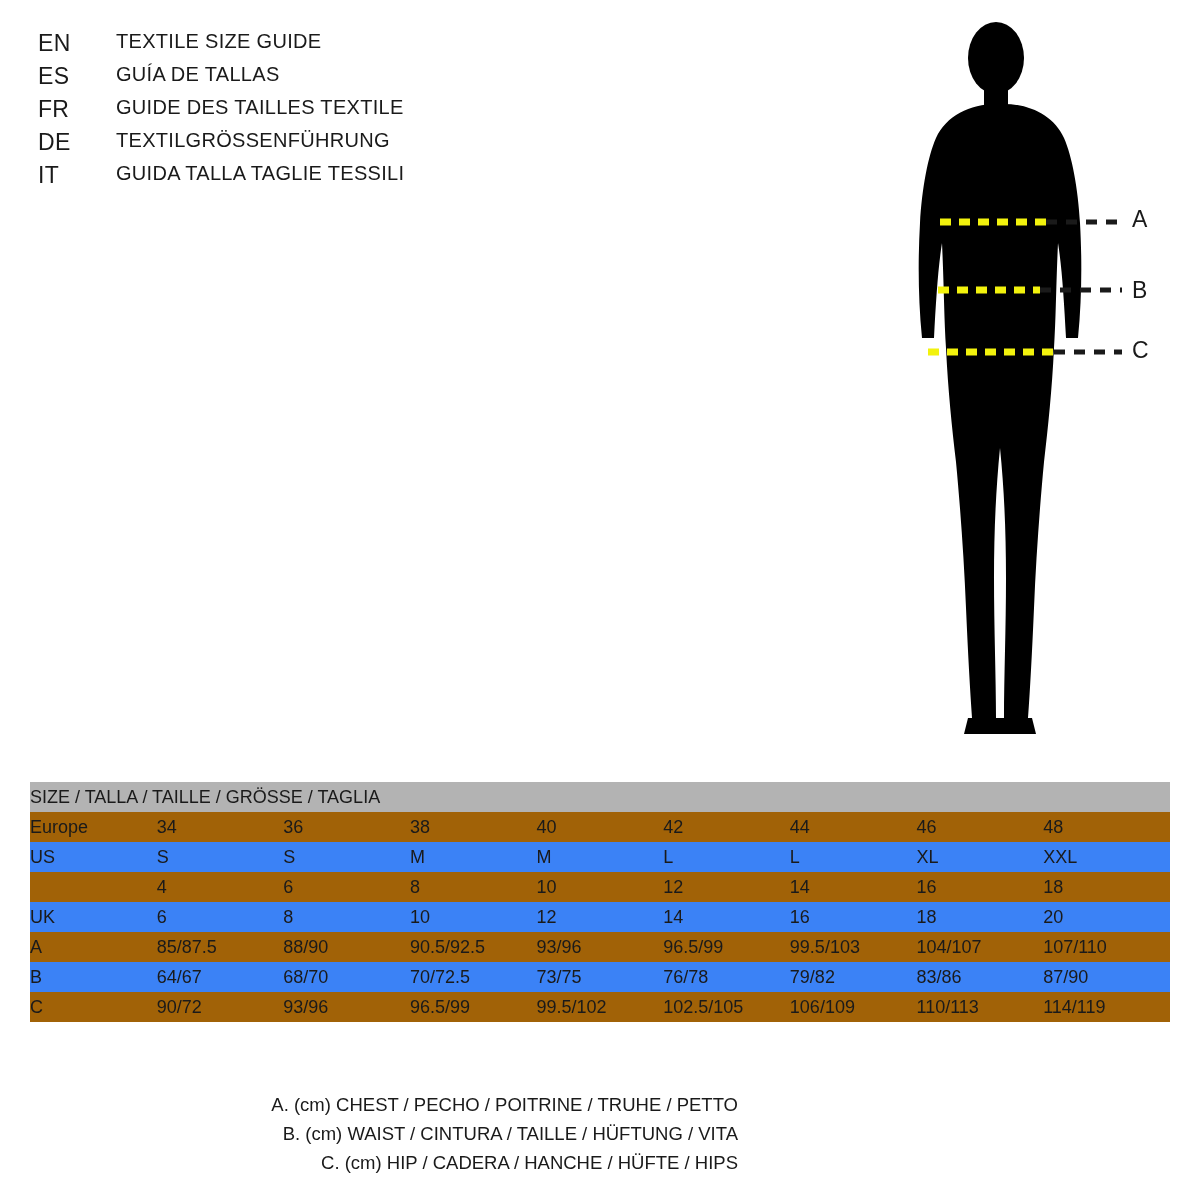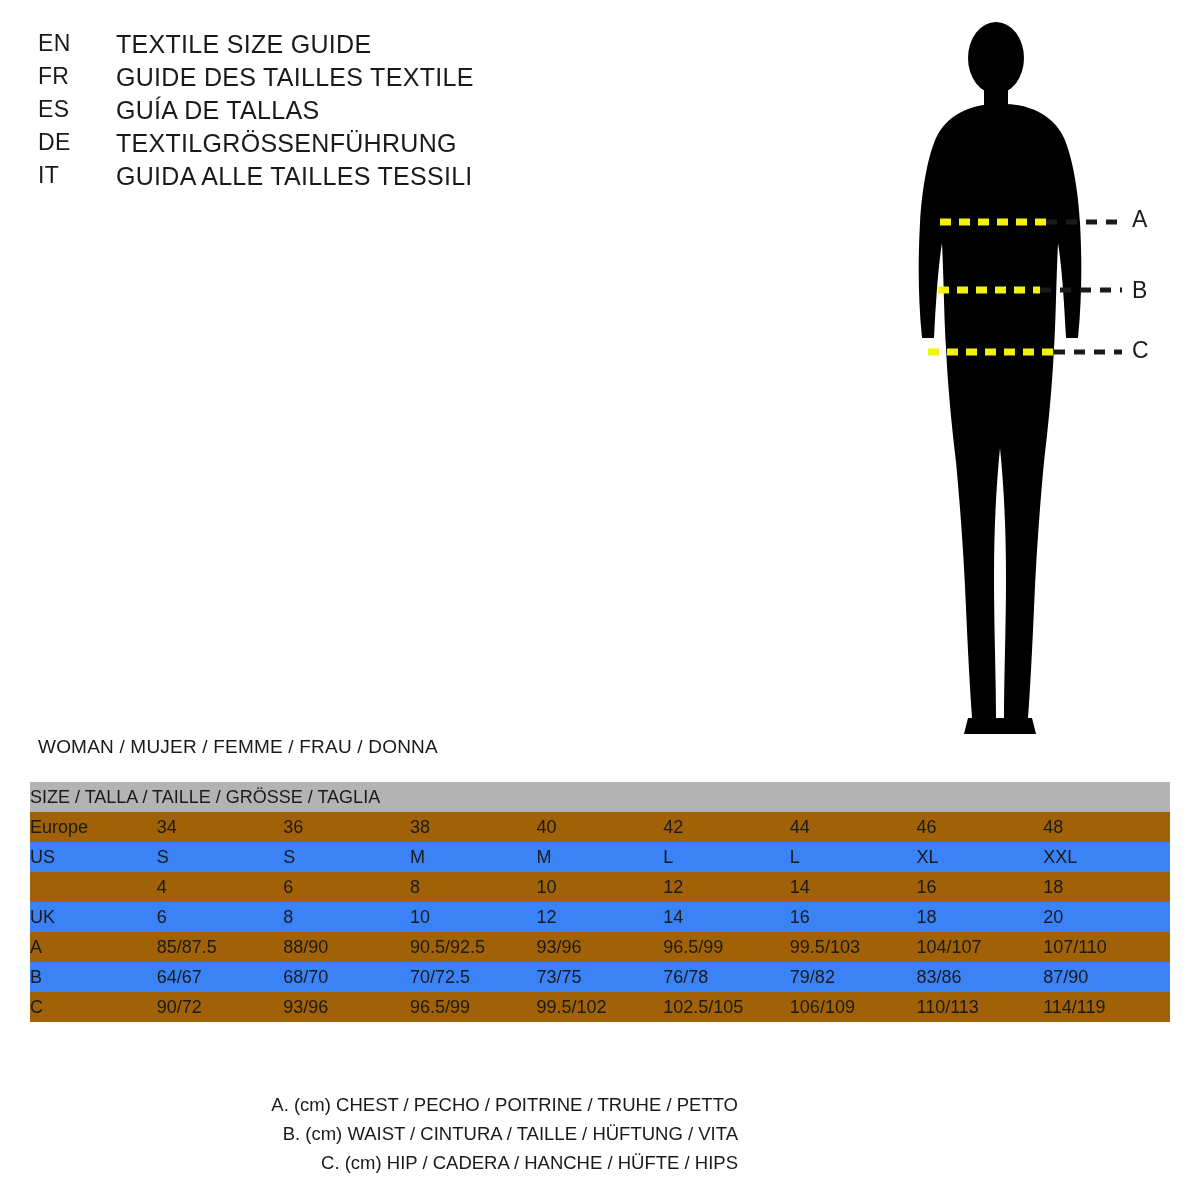--- a/index.html
+++ b/index.html
@@ -33,21 +33,21 @@
     align-items: flex-start;
     height: 33px;
   }
   .lang-code {
     width: 78px;
     font-size: 23px;
     letter-spacing: 0.3px;
     color: #1a1a1a;
   }
   .lang-title {
-    font-size: 25px;
+    font-size: 20px;
     letter-spacing: 0.3px;
     color: #1a1a1a;
     white-space: nowrap;
   }
 
   
   .figure-wrap {
     position: absolute;
     left: 860px;
     top: 18px;
@@ -136,34 +136,34 @@
 <body>
 
 <div class="page">
 
   <div class="lang-block">
     <div class="lang-row">
       <span class="lang-code">EN</span>
       <span class="lang-title">TEXTILE SIZE GUIDE</span>
     </div>
     <div class="lang-row">
+      <span class="lang-code">ES</span>
+      <span class="lang-title">GUÍA DE TALLAS</span>
+    </div>
+    <div class="lang-row">
       <span class="lang-code">FR</span>
       <span class="lang-title">GUIDE DES TAILLES TEXTILE</span>
     </div>
     <div class="lang-row">
-      <span class="lang-code">ES</span>
-      <span class="lang-title">GUÍA DE TALLAS</span>
-    </div>
-    <div class="lang-row">
       <span class="lang-code">DE</span>
       <span class="lang-title">TEXTILGRÖSSENFÜHRUNG</span>
     </div>
     <div class="lang-row">
       <span class="lang-code">IT</span>
-      <span class="lang-title">GUIDA ALLE TAILLES TESSILI</span>
+      <span class="lang-title">GUIDA TALLA TAGLIE TESSILI</span>
     </div>
   </div>
 
   <div class="figure-wrap">
     <svg class="figure-svg" width="320" height="720" viewBox="0 0 320 720">
 
       <ellipse cx="136" cy="40" rx="28" ry="36" fill="#000000"></ellipse>
 
       <rect x="124" y="70" width="24" height="26" fill="#000000"></rect>
 
@@ -213,21 +213,20 @@
       <g>
         <line x1="68" y1="334" x2="194" y2="334" stroke="#f2f20d" stroke-width="7" stroke-dasharray="11 8"></line>
         <line x1="194" y1="334" x2="262" y2="334" stroke="#1a1a1a" stroke-width="5" stroke-dasharray="11 9"></line>
       </g>
     </svg>
     <span class="measure-label label-a">A</span>
     <span class="measure-label label-b">B</span>
     <span class="measure-label label-c">C</span>
   </div>
 
-  <div class="section-heading">WOMAN / MUJER / FEMME / FRAU / DONNA</div>
 
   <div class="table-wrap">
     <table class="size-table">
       <tbody>
           <tr class="header-row">
         <td class="row-label" colspan="9">SIZE / TALLA / TAILLE / GRÖSSE / TAGLIA</td>
       </tr>
 
       <tr class="shade">
         <td class="row-label">Europe</td>

